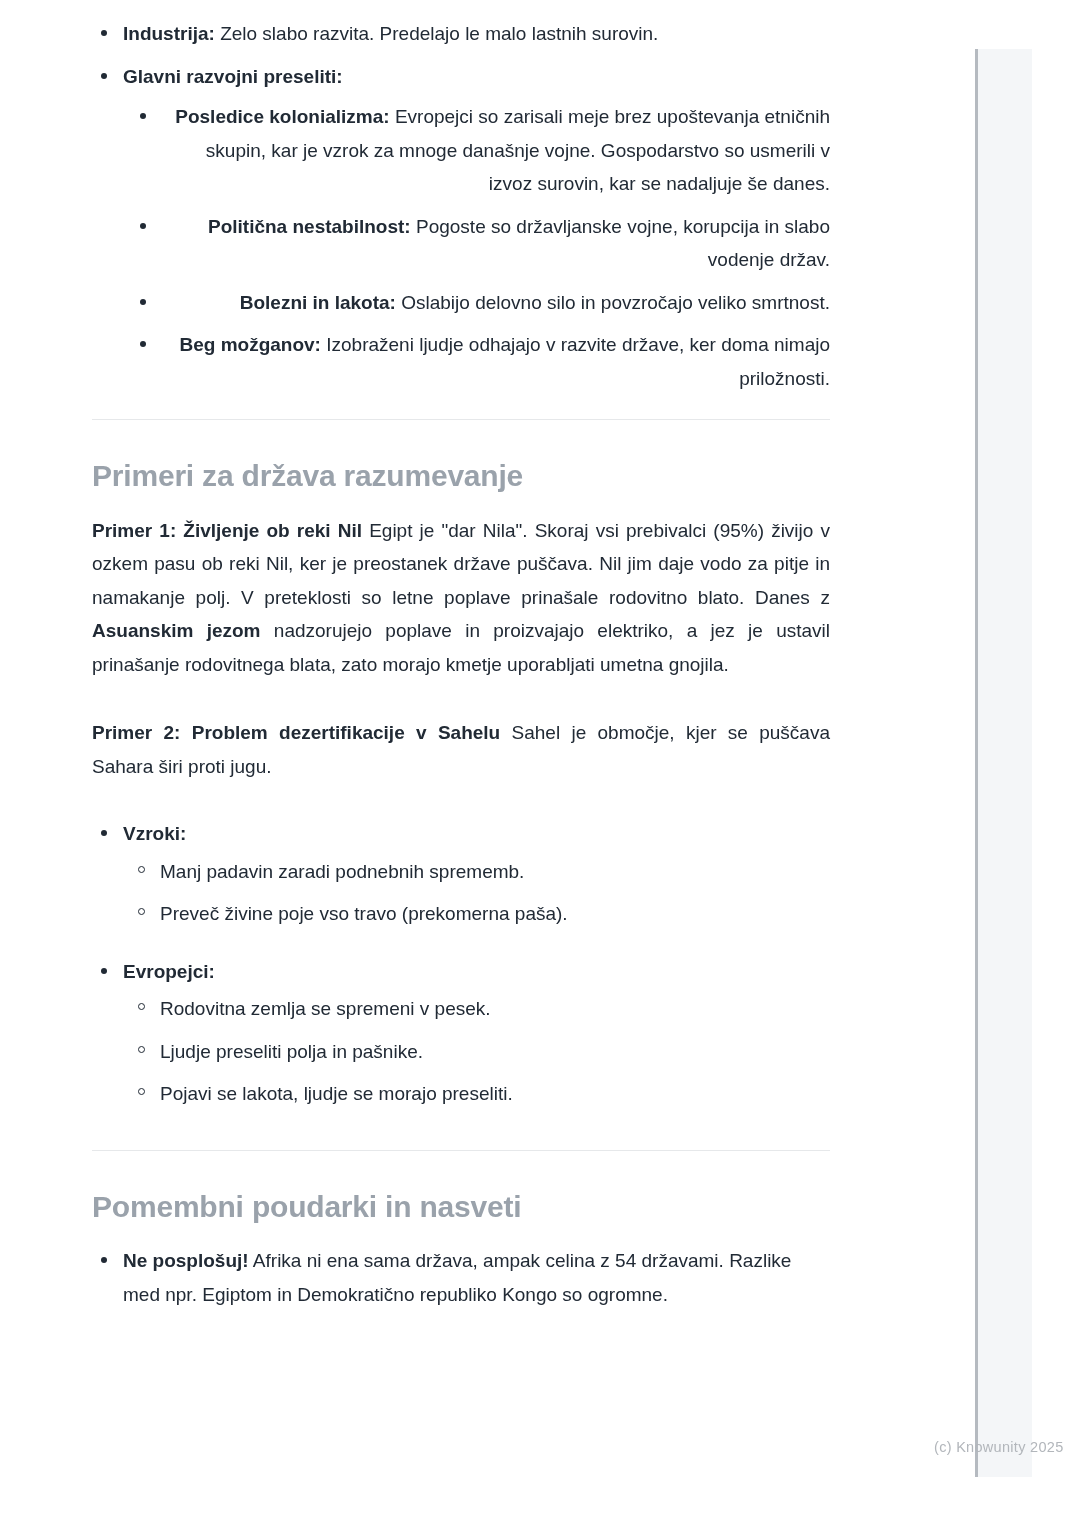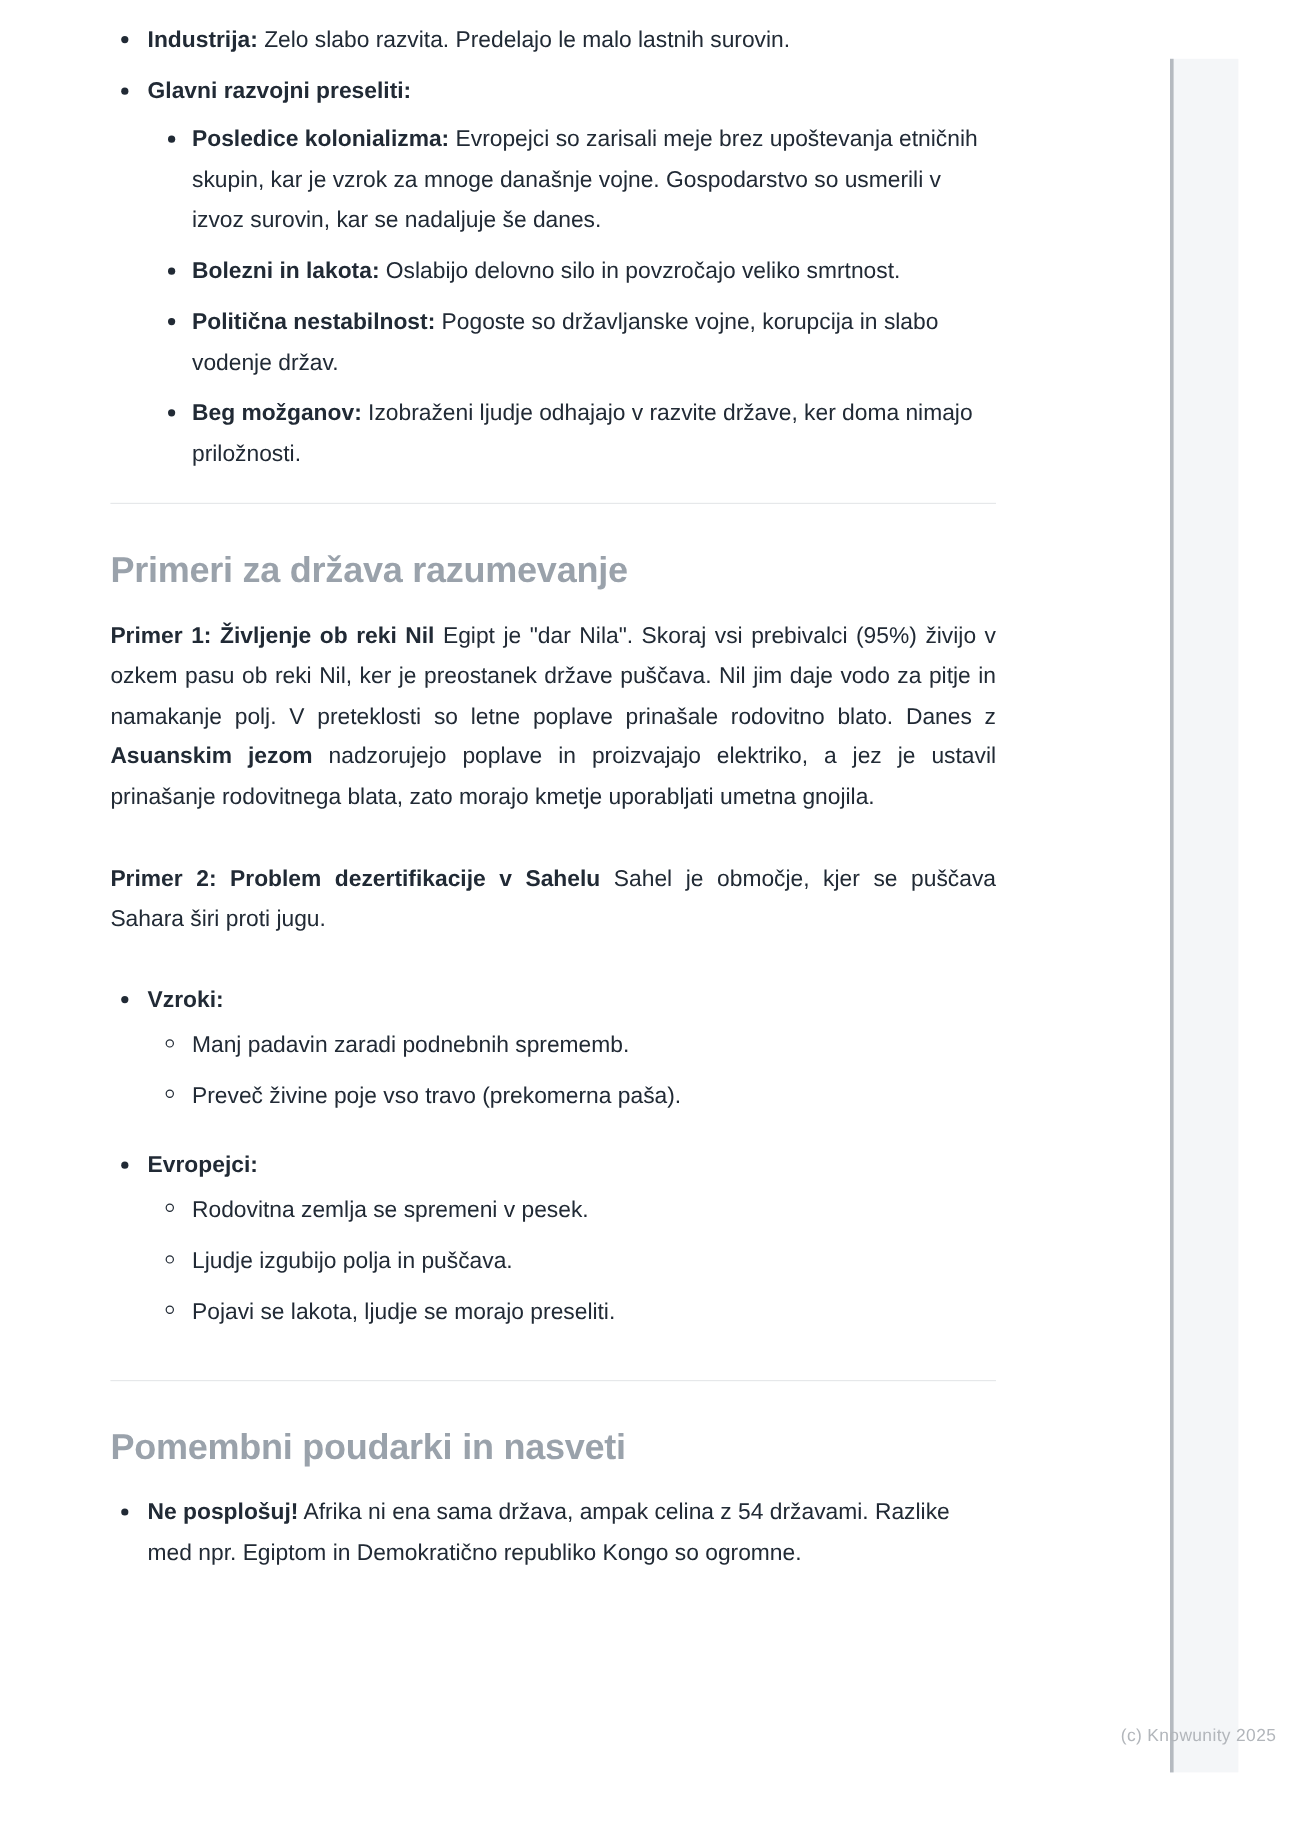--- a/index.html
+++ b/index.html
@@ -21,21 +21,21 @@
   .content{
     position:absolute;left:92px;top:0;width:738px;
     font-size:19px;line-height:33.5px;
   }
   .cont-line{margin:45px 0 0 31px;}
   b{font-weight:700;}
   ul{list-style:none;margin:0;padding:0;}
   ul.top{margin-top:17px;}
   li{position:relative;margin-bottom:9px;}
   .lvl1 > li{padding-left:31px;}
-  .sub{margin-top:7px;}
+  .sub{margin-top:7px;text-align:right;}
   .sub > li{padding-left:37px;}
   .sub-hollow{margin-top:4px;padding-bottom:6px;}
   .sub-hollow > li{padding-left:37px;}
   .dot{
     position:absolute;top:13px;width:6px;height:6px;border-radius:50%;
     background:var(--ink);
   }
   .lvl1 > li > .dot{left:9px;}
   .sub > li > .dot{left:17px;}
   .ring{
@@ -78,27 +78,27 @@
       <span class="dot"></span>
       <b>Glavni razvojni preseliti:</b>
       <ul class="sub">
         <li>
           <span class="dot"></span>
           <b>Posledice kolonializma:</b>
           <span>Evropejci so zarisali meje brez upoštevanja etničnih skupin, kar je vzrok za mnoge današnje vojne. Gospodarstvo so usmerili v izvoz surovin, kar se nadaljuje še danes.</span>
         </li>
         <li>
           <span class="dot"></span>
-          <b>Bolezni in lakota:</b>
-          <span>Oslabijo delovno silo in povzročajo veliko smrtnost.</span>
+          <b>Politična nestabilnost:</b>
+          <span>Pogoste so državljanske vojne, korupcija in slabo vodenje držav.</span>
         </li>
         <li>
           <span class="dot"></span>
-          <b>Politična nestabilnost:</b>
-          <span>Pogoste so državljanske vojne, korupcija in slabo vodenje držav.</span>
+          <b>Bolezni in lakota:</b>
+          <span>Oslabijo delovno silo in povzročajo veliko smrtnost.</span>
         </li>
         <li>
           <span class="dot"></span>
           <b>Beg možganov:</b>
           <span>Izobraženi ljudje odhajajo v razvite države, ker doma nimajo priložnosti.</span>
         </li>
       </ul>
     </li>
   </ul>
 
@@ -128,21 +128,21 @@
     <li>
       <span class="dot"></span>
       <b>Evropejci:</b>
       <ul class="sub-hollow">
         <li>
           <span class="ring"></span>
           <span>Rodovitna zemlja se spremeni v pesek.</span>
         </li>
         <li>
           <span class="ring"></span>
-          <span>Ljudje izgubijo polja in puščava.</span>
+          <span>Ljudje preseliti polja in pašnike.</span>
         </li>
         <li>
           <span class="ring"></span>
           <span>Pojavi se lakota, ljudje se morajo preseliti.</span>
         </li>
       </ul>
     </li>
   </ul>
 
   <hr class="divider">

